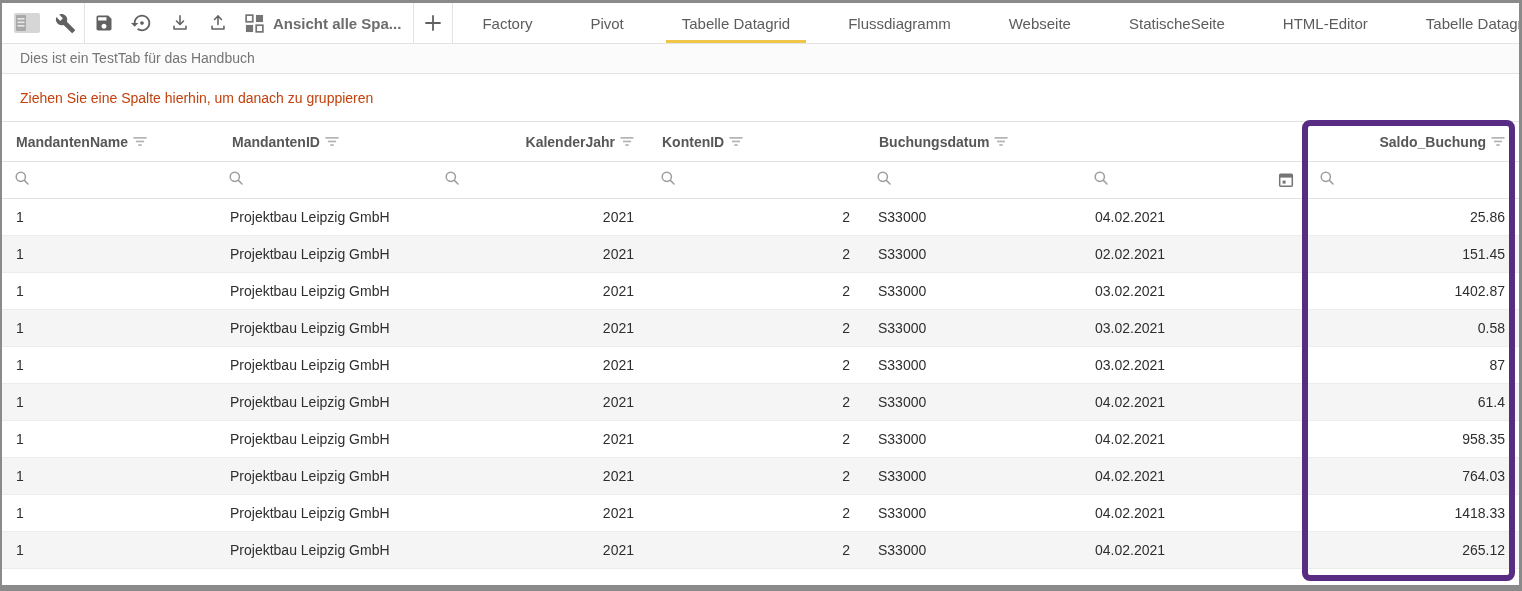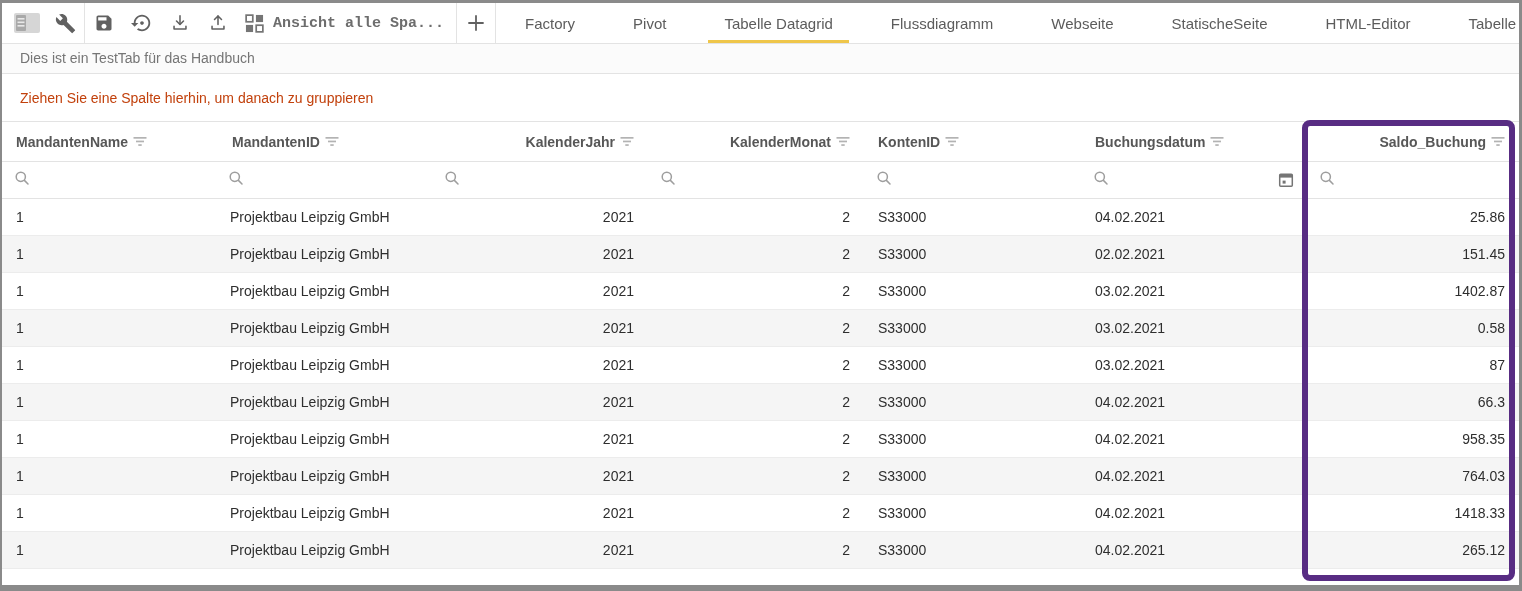--- a/index.html
+++ b/index.html
@@ -11,21 +11,21 @@
   .window {
     width: 1522px; height: 591px;
     border: solid #8a8a8a; border-width: 3px 3px 6px 2px;
     background: #fff; position: relative; overflow: hidden;
   }
   
   .topbar { display: flex; height: 41px; border-bottom: 1px solid #e3e3e3; align-items: stretch; background:#fff; }
   .toolbar { display: flex; align-items: center; padding-left: 6px; }
   .tb-btn {
     min-width: 38px; height: 40px; display: flex; align-items: center; justify-content: center;
-    background: none; border: none; cursor: pointer; color:#616161;font-family:Liberation Mono, monospace;
+    background: none; border: none; cursor: pointer; color:#616161;
   }
   .tb-btn svg { display:block; }
   .view-btn { padding: 0 12px 0 8px; gap: 9px; font-size: 15px; font-weight: 700; color: #6d6d6d; white-space: nowrap; }
   .sep { width: 1px; align-self: stretch; background: #e3e3e3; }
   .tabstrip { display: flex; flex: 1; align-items: stretch; }
   .tab {
     margin: 0 13px; padding: 0 16px; display: flex; align-items: center;
     font-size: 15px; color: #5c5c5c; cursor: pointer; position: relative; white-space: nowrap;
   }
   .tab.active::after { content:""; position:absolute; left:0; right:0; bottom:0; height:3px; background: var(--accent, #efc64a); }
@@ -186,28 +186,20 @@
             </svg></span>
         </div>
         <div class="hcell right" style="width: 216px;">
           <span>KalenderJahr</span>
           <span><svg width="14" height="11" viewBox="0 0 14 11" fill="#b3b3b3">
               <rect x="0.5" y="1" width="13" height="1.7"></rect>
               <rect x="3" y="4.6" width="8" height="1.7"></rect>
               <rect x="5.3" y="8.2" width="3.4" height="1.7"></rect>
             </svg></span>
         </div>
-        <div class="hcell right" style="width: 216px;">
-          <span>KalenderMonat</span>
-          <span><svg width="14" height="11" viewBox="0 0 14 11" fill="#b3b3b3">
-              <rect x="0.5" y="1" width="13" height="1.7"></rect>
-              <rect x="3" y="4.6" width="8" height="1.7"></rect>
-              <rect x="5.3" y="8.2" width="3.4" height="1.7"></rect>
-            </svg></span>
-        </div>
         <div class="hcell" style="width: 217px;">
           <span>KontenID</span>
           <span><svg width="14" height="11" viewBox="0 0 14 11" fill="#b3b3b3">
               <rect x="0.5" y="1" width="13" height="1.7"></rect>
               <rect x="3" y="4.6" width="8" height="1.7"></rect>
               <rect x="5.3" y="8.2" width="3.4" height="1.7"></rect>
             </svg></span>
         </div>
         <div class="hcell" style="width: 226px;">
           <span>Buchungsdatum</span>
@@ -330,21 +322,21 @@
           <div class="cell" style="width: 226px;">03.02.2021</div>
           <div class="cell right" style="flex: 1 1 0%;">87</div>
         </div>
         <div class="drow odd">
           <div class="cell" style="width: 214px;">1</div>
           <div class="cell" style="width: 216px;">Projektbau Leipzig GmbH</div>
           <div class="cell right" style="width: 216px;">2021</div>
           <div class="cell right" style="width: 216px;">2</div>
           <div class="cell" style="width: 217px;">S33000</div>
           <div class="cell" style="width: 226px;">04.02.2021</div>
-          <div class="cell right" style="flex: 1 1 0%;">66.3</div>
+          <div class="cell right" style="flex: 1 1 0%;">61.4</div>
         </div>
         <div class="drow">
           <div class="cell" style="width: 214px;">1</div>
           <div class="cell" style="width: 216px;">Projektbau Leipzig GmbH</div>
           <div class="cell right" style="width: 216px;">2021</div>
           <div class="cell right" style="width: 216px;">2</div>
           <div class="cell" style="width: 217px;">S33000</div>
           <div class="cell" style="width: 226px;">04.02.2021</div>
           <div class="cell right" style="flex: 1 1 0%;">958.35</div>
         </div>

